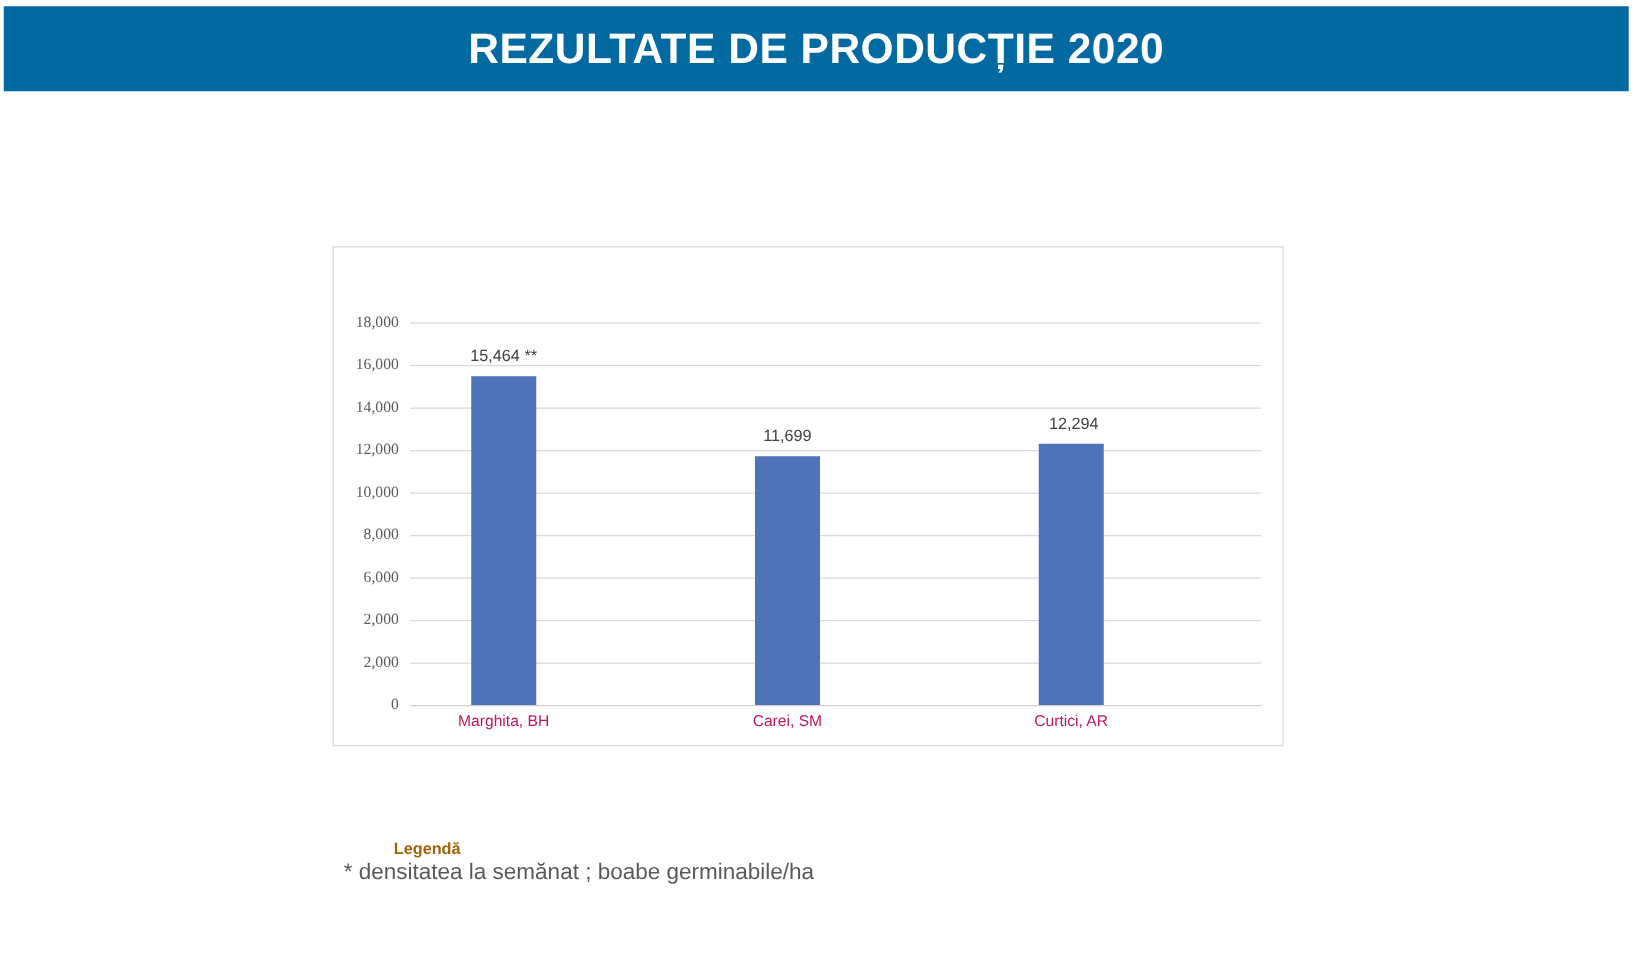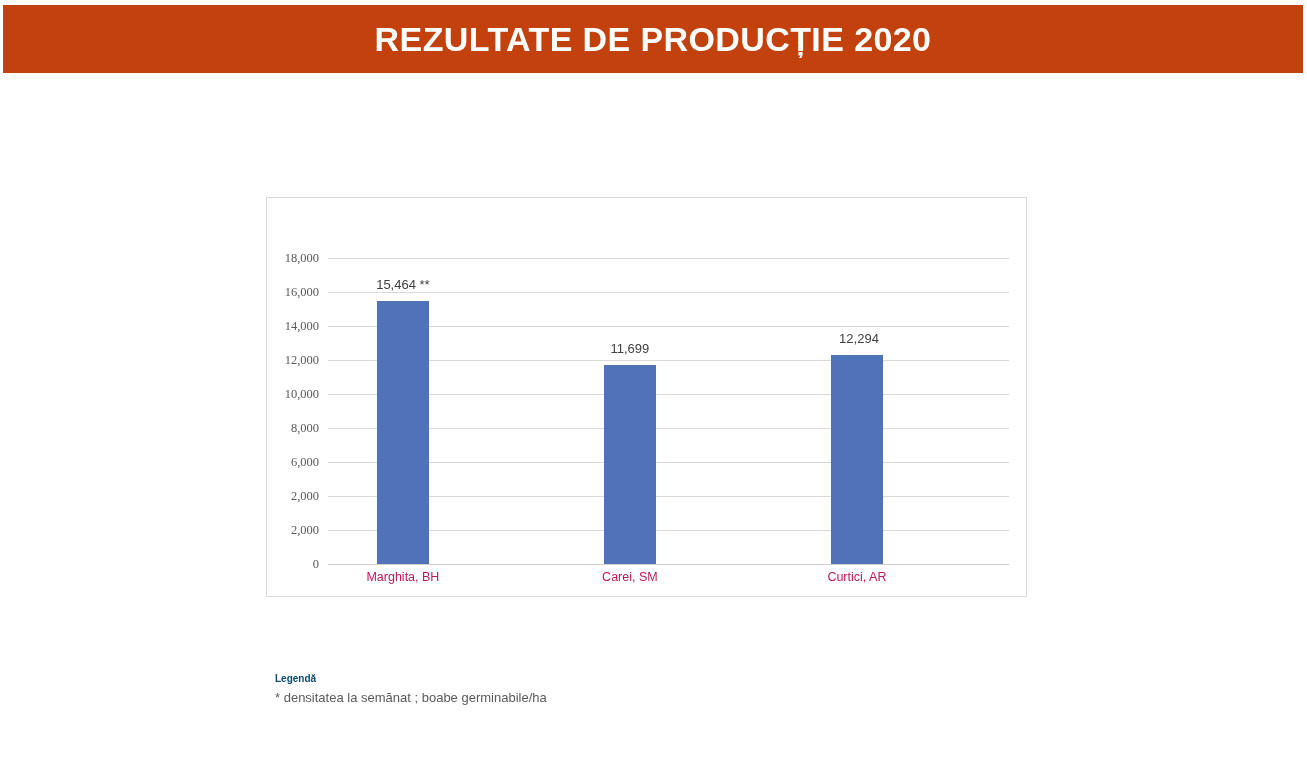--- a/index.html
+++ b/index.html
@@ -16,21 +16,21 @@
     -webkit-font-smoothing: antialiased;
   }
 
   
   #title-banner {
     position: absolute;
     left: 3px;
     top: 5px;
     width: 1300px;
     height: 68px;
-    background: #c2410c;
+    background: #0369a1;
     display: flex;
     align-items: center;
     justify-content: center;
   }
   #banner-title {
     color: #ffffff;
     font-size: 34px;
     font-weight: bold;
     letter-spacing: 0.4px;
     line-height: 1;
@@ -122,28 +122,29 @@
   }
 
   
   #legend-block {
     position: absolute;
     left: 275px;
     top: 670px;
     width: 500px;
   }
   #legend-title {
-    font-size: 10px;
+    font-size: 13px;
     font-weight: bold;
-    color: #0c4a6e;
+    color: #a16207;
     line-height: 18px;
     font-family: "Liberation Sans", sans-serif;
+    margin-left: 40px;
   }
   .legend-note {
-    font-size: 13px;
+    font-size: 18px;
     color: #5a5a5a;
     line-height: 19px;
     font-family: "Liberation Sans", sans-serif;
   }
 </style>
 </head>
 <body>
 
 <div id="title-banner">
   <span id="banner-title">REZULTATE DE PRODUCȚIE 2020</span>

